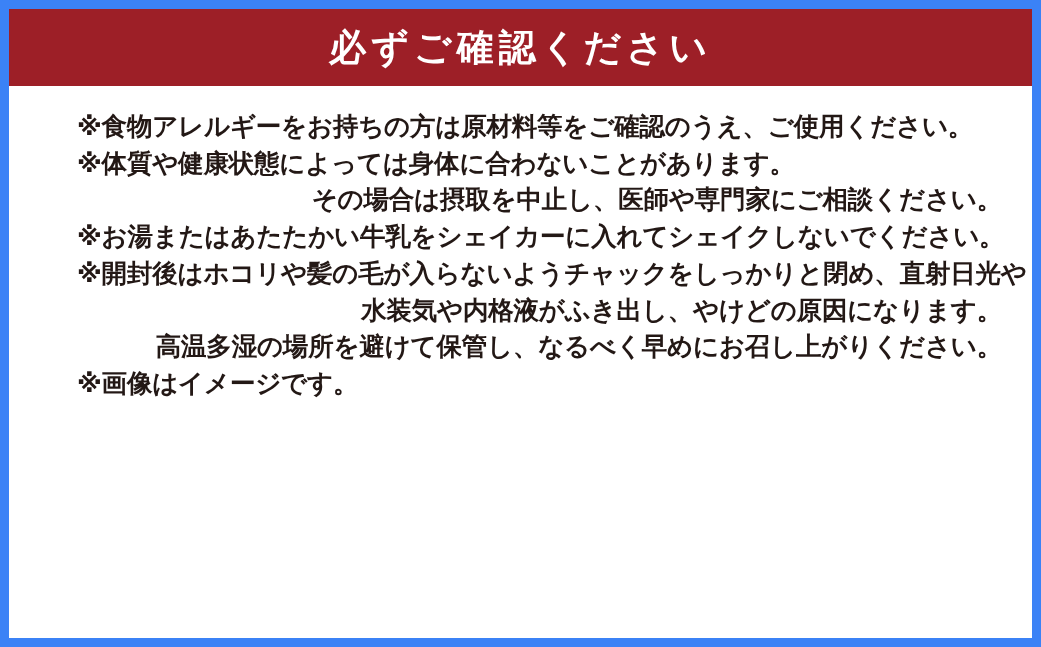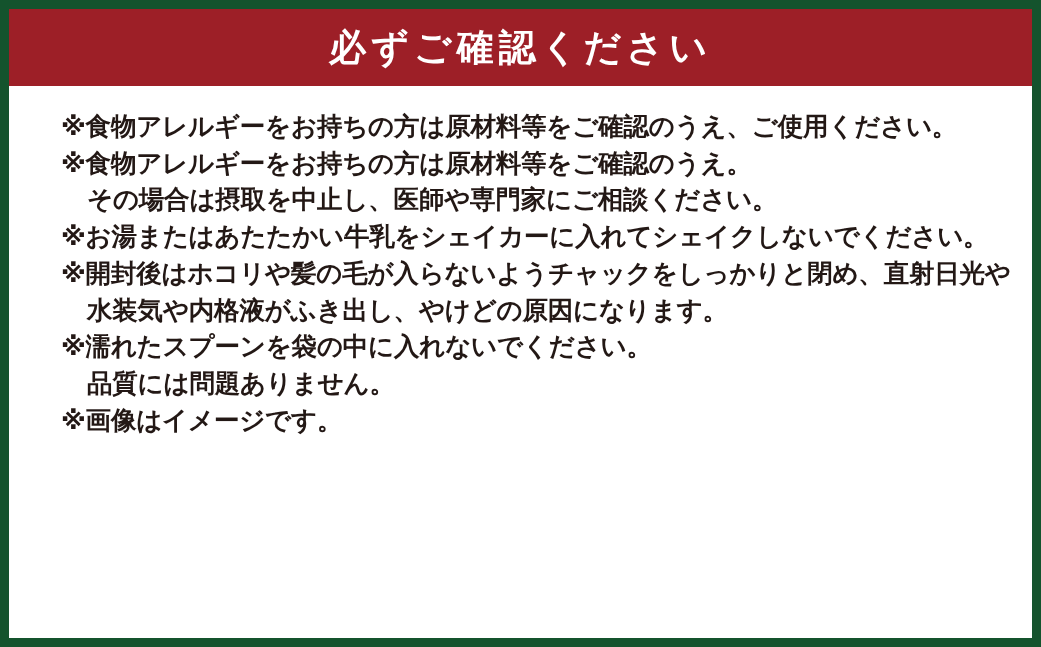--- a/index.html
+++ b/index.html
@@ -11,69 +11,69 @@
     height: 647px;
     background: #ffffff;
     font-family: "DejaVu Sans", "Liberation Sans", sans-serif;
     overflow: hidden;
   }
   .notice-card {
     position: relative;
     width: 1041px;
     height: 647px;
     box-sizing: border-box;
-    border: 9px solid #14532d;
+    border: 9px solid #3b82f6;
     background: #ffffff;
   }
   .notice-header {
     height: 77px;
     background: #9d1f27;
     display: flex;
     align-items: center;
     justify-content: center;
   }
   .notice-header-title {
     color: #ffffff;
     font-size: 37px;
     font-weight: bold;
     letter-spacing: 5px;
     line-height: 1;
     white-space: nowrap;
   }
   .notice-body {
-    padding: 22px 30px 10px 52px;
+    padding: 22px 30px 10px 68px;
     box-sizing: border-box;
   }
   .notice-item {
     display: block;
     color: #231815;
     font-size: 25.5px;
     font-weight: bold;
     line-height: 1.44;
     letter-spacing: -0.2px;
     white-space: nowrap;
   }
   .notice-item.cont {
     padding-left: 26px;
+    text-align: right;
   }
 </style>
 </head>
 <body>
 
 <div class="notice-card">
 
   <div class="notice-header">
     <div class="notice-header-title">必ずご確認ください</div>
   </div>
 
   <div class="notice-body">
     <span class="notice-item">※食物アレルギーをお持ちの方は原材料等をご確認のうえ、ご使用ください。</span>
-    <span class="notice-item">※食物アレルギーをお持ちの方は原材料等をご確認のうえ。</span>
+    <span class="notice-item">※体質や健康状態によっては身体に合わないことがあります。</span>
     <span class="notice-item cont">その場合は摂取を中止し、医師や専門家にご相談ください。</span>
     <span class="notice-item">※お湯またはあたたかい牛乳をシェイカーに入れてシェイクしないでください。</span>
     <span class="notice-item">※開封後はホコリや髪の毛が入らないようチャックをしっかりと閉め、直射日光や</span>
     <span class="notice-item cont">水装気や内格液がふき出し、やけどの原因になります。</span>
-    <span class="notice-item">※濡れたスプーンを袋の中に入れないでください。</span>
-    <span class="notice-item cont">品質には問題ありません。</span>
+    <span class="notice-item cont">高温多湿の場所を避けて保管し、なるべく早めにお召し上がりください。</span>
     <span class="notice-item">※画像はイメージです。</span>
   </div>
 
 </div>
 
 </body></html>

